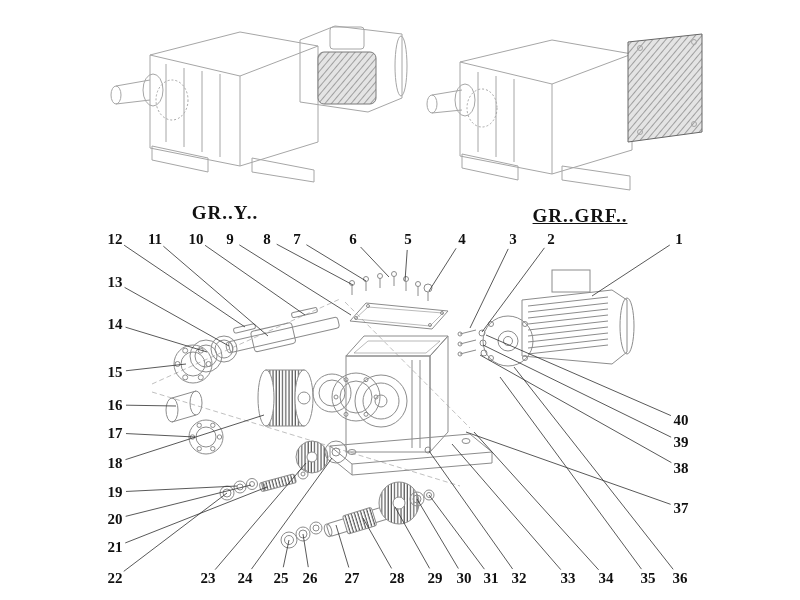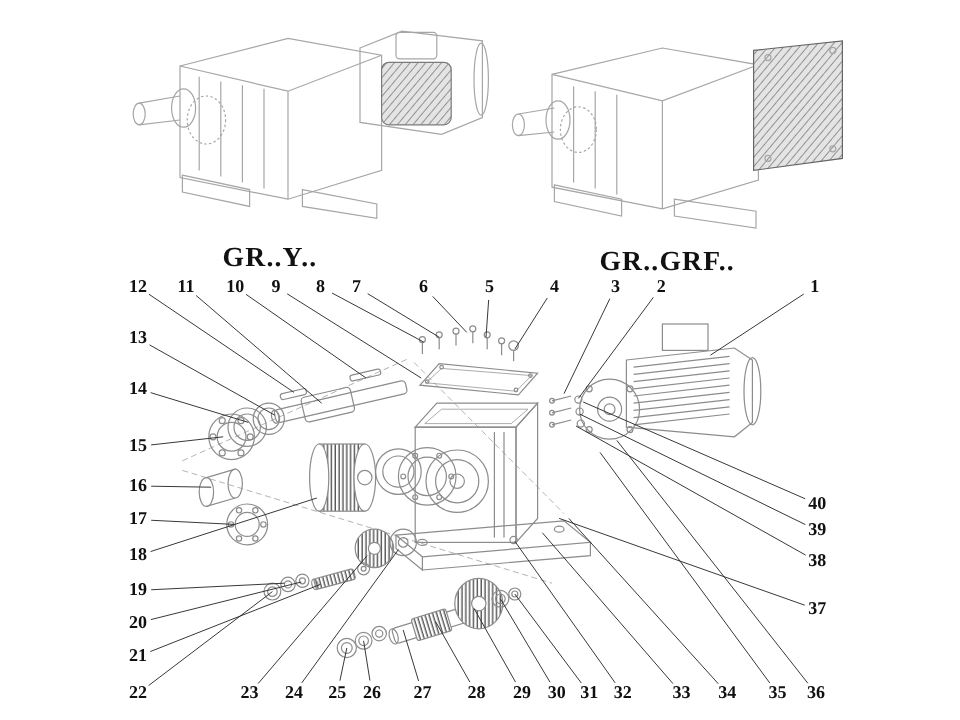--- a/index.html
+++ b/index.html
@@ -1,22 +1,22 @@
 <!DOCTYPE html>
 <html><head>
 <meta charset="utf-8">
 <style>
   html,body{margin:0;padding:0;background:#fff;}
   .page{position:relative;width:800px;height:600px;background:#ffffff;overflow:hidden;
         font-family:"Liberation Serif",serif;}
   #art{position:absolute;left:0;top:0;}
   .variant-title{position:absolute;transform:translateX(-50%);font-weight:bold;
-        font-size:23px;letter-spacing:1px;color:#111;white-space:nowrap;}
+        font-size:19px;letter-spacing:1px;color:#111;white-space:nowrap;}
   #title-left{left:225px;top:202px;}
-  #title-right{left:556px;top:205px;}
+  #title-right{left:580px;top:205px;text-decoration:underline;}
   #leaders line{stroke:#2f2f2f;stroke-width:0.8;}
   #callouts text{font-family:"Liberation Serif",serif;font-size:15px;font-weight:bold;
         fill:#101010;text-anchor:middle;dominant-baseline:central;}
   .lite{stroke:#a6a6a6;fill:none;stroke-width:1;}
   .part{stroke:#8c8c8c;fill:none;stroke-width:1;}
 </style>
 </head>
 <body>
 
 <div class="page">

